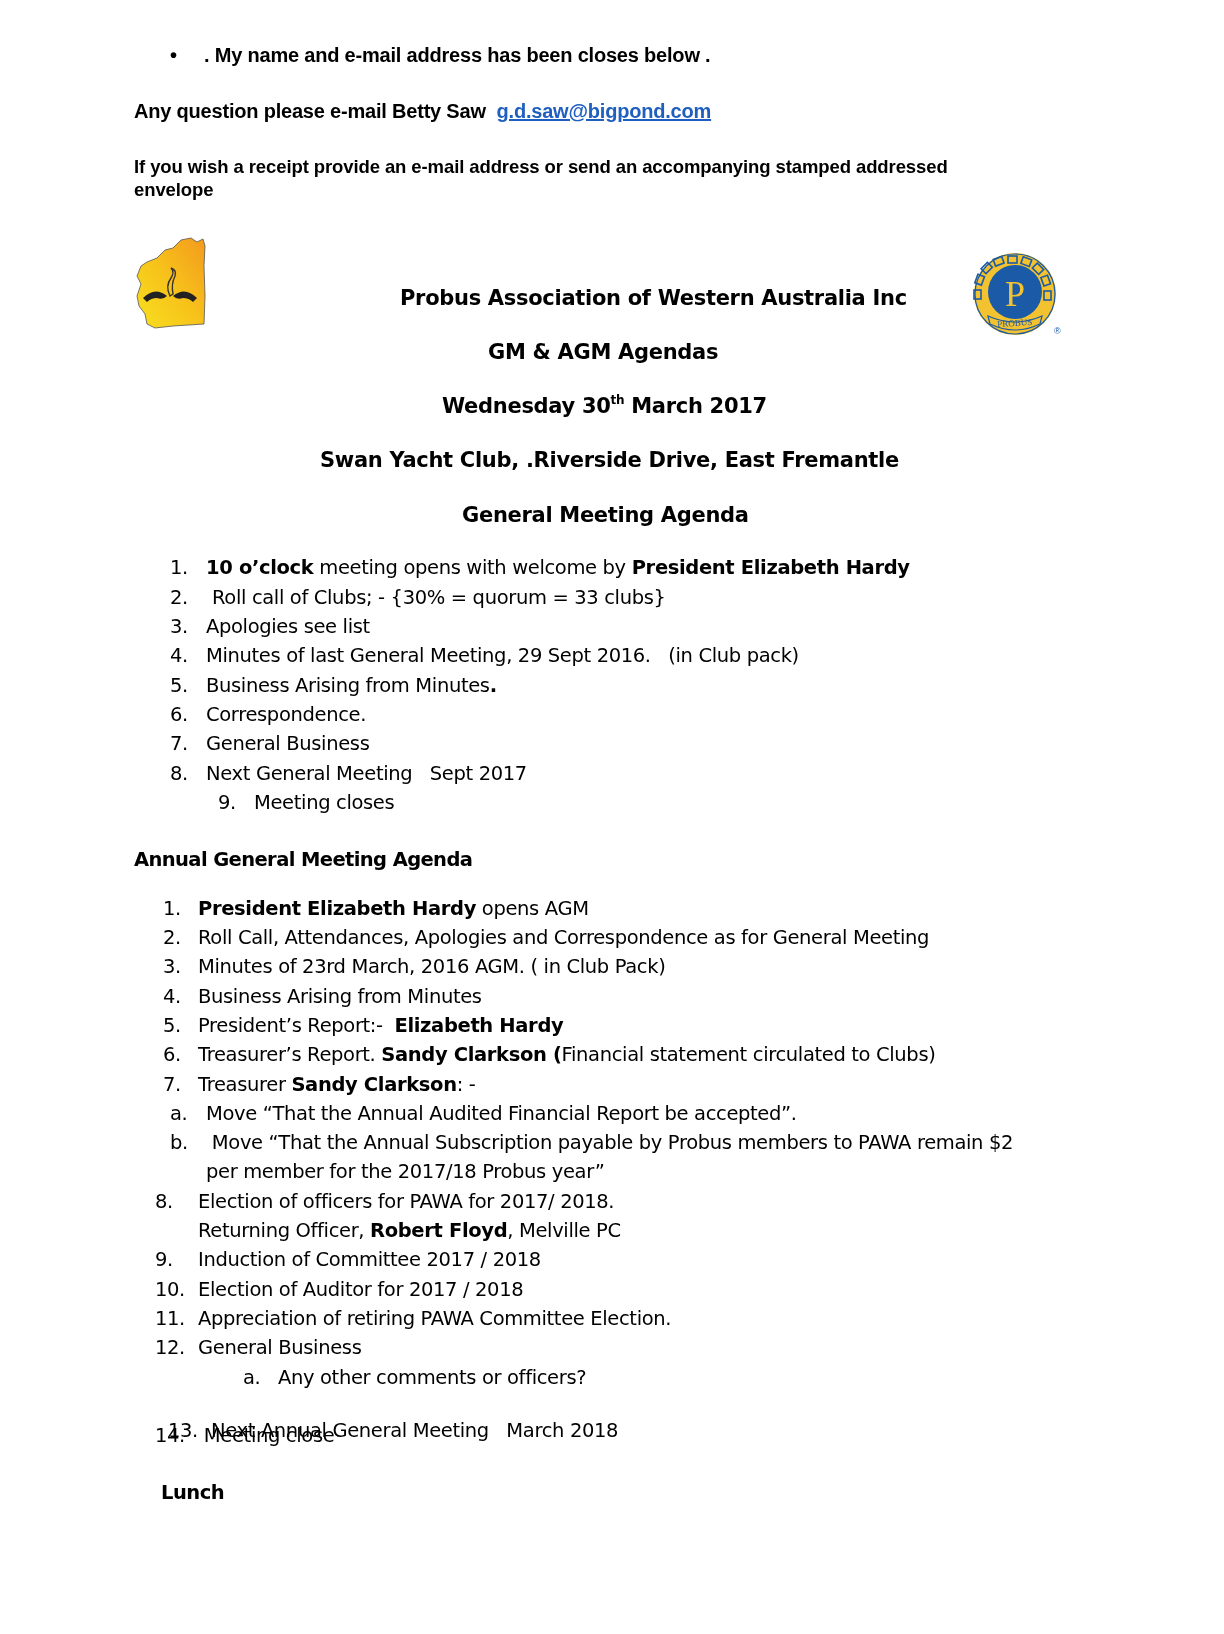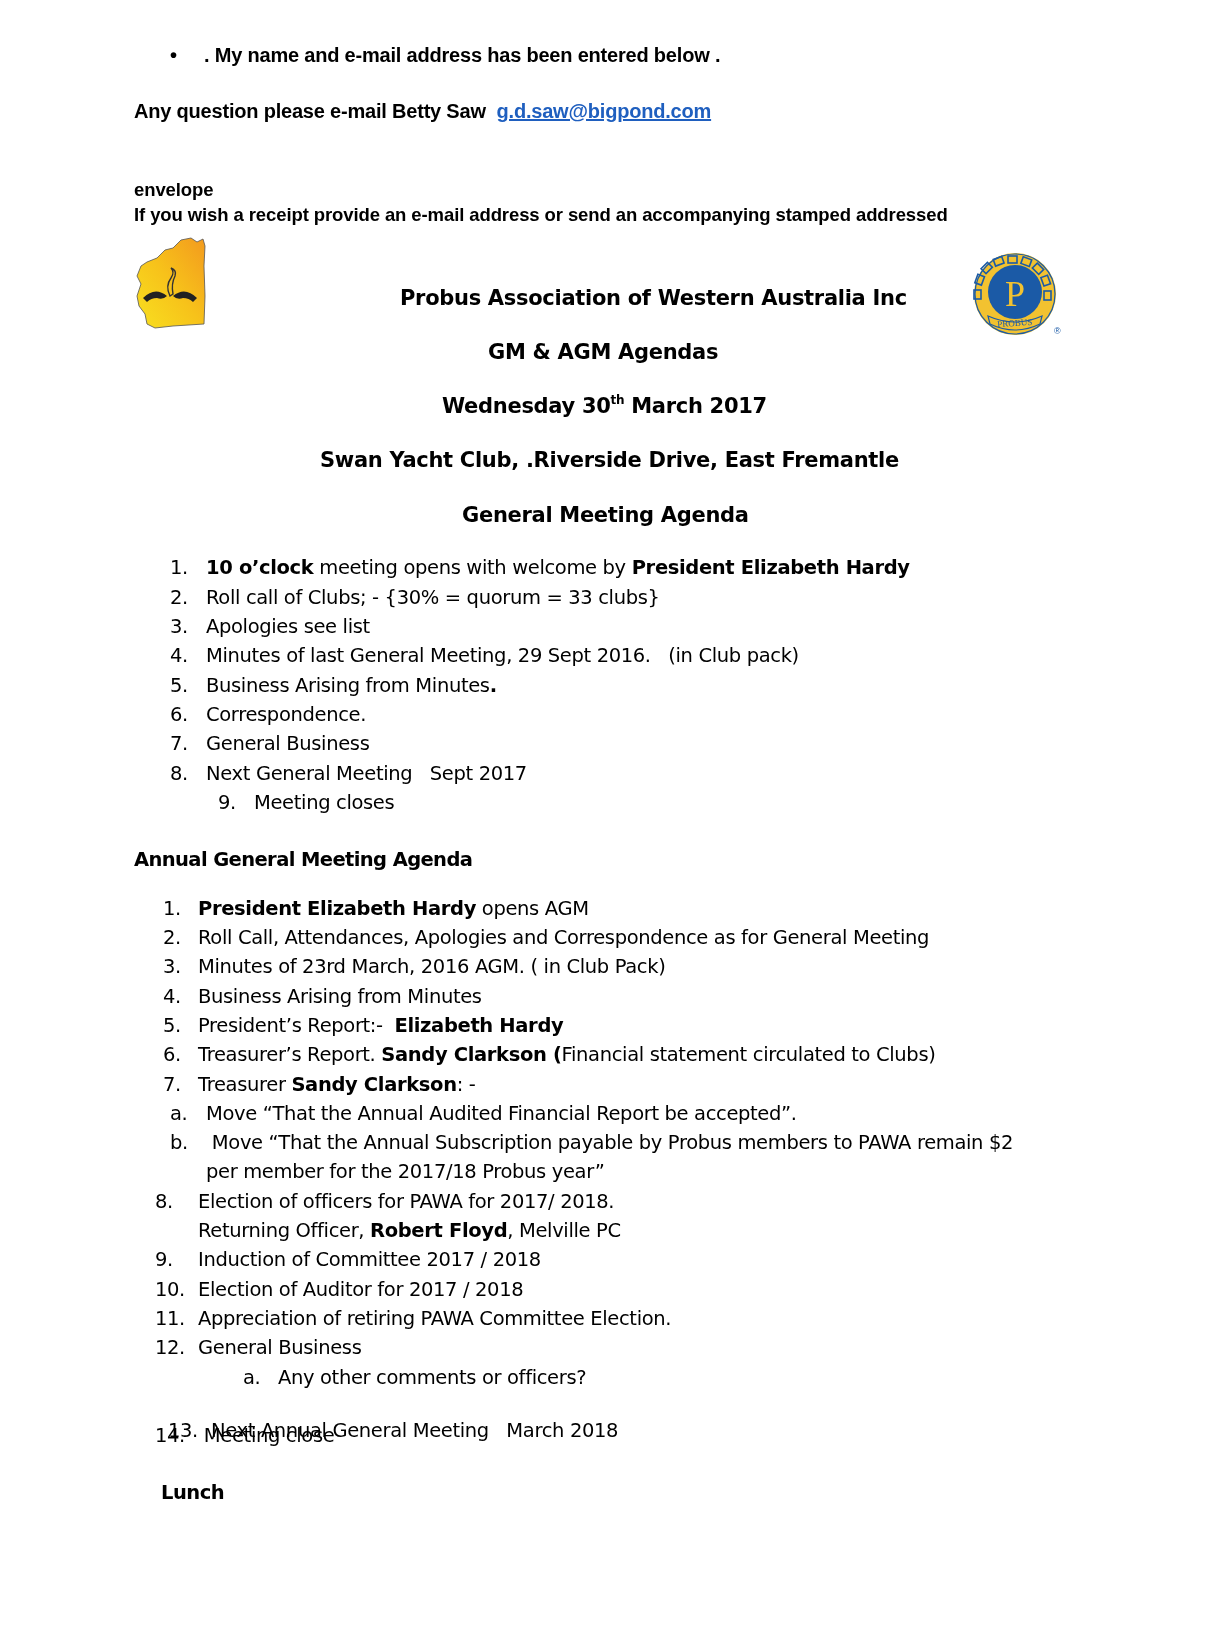--- a/index.html
+++ b/index.html
@@ -12,28 +12,28 @@
   .calb { font-family: "DejaVu Sans", sans-serif; font-size: 21px; font-weight: bold; letter-spacing: -0.3px; }
   a.email { color: #1f5fbf; text-decoration: underline; }
   b { font-weight: bold; }
   .num { display: inline-block; }
   sup { font-size: 12px; vertical-align: 9px; line-height: 0; }
 </style>
 </head>
 <body>
 
 <div class="abs arialb" style="left:170px; top:44px;">
-  <span style="display:inline-block;width:34px;">•</span><span>. My name and e-mail address has been entered below .</span>
+  <span style="display:inline-block;width:34px;">•</span><span>. My name and e-mail address has been closes below .</span>
 </div>
 
 <div class="abs arialb" style="left:134px; top:100px;">
   <span>Any question please e-mail Betty Saw</span>&nbsp;&nbsp;<a class="email">g.d.saw@bigpond.com</a>
 </div>
 
-<div class="abs arialb2" style="left:134px; top:156px;margin-top:48px;">If you wish a receipt provide an e-mail address or send an accompanying stamped addressed</div>
+<div class="abs arialb2" style="left:134px; top:156px;">If you wish a receipt provide an e-mail address or send an accompanying stamped addressed</div>
 <div class="abs arialb2" style="left:134px; top:179px;">envelope</div>
 
 <div class="abs" style="left:133px; top:236px; width:74px; height:94px;">
   <svg width="74" height="94" viewBox="0 0 74 94">
     <defs>
       <linearGradient id="wag" x1="1" y1="0" x2="0" y2="1">
         <stop offset="0" stop-color="#f39a1e"></stop>
         <stop offset="0.5" stop-color="#f7c21a"></stop>
         <stop offset="1" stop-color="#f8e020"></stop>
       </linearGradient>
@@ -71,21 +71,21 @@
 <div class="abs calb" style="left:400px; top:286px;">Probus Association of Western Australia Inc</div>
 <div class="abs calb" style="left:488px; top:340px;">GM &amp; AGM Agendas</div>
 <div class="abs calb" style="left:442px; top:394px;">
   <span>Wednesday 30</span><sup>th</sup><span> March 2017</span>
 </div>
 <div class="abs calb" style="left:320px; top:448px;">Swan Yacht Club, .Riverside Drive, East Fremantle</div>
 <div class="abs calb" style="left:462px; top:503px;">General Meeting Agenda</div>
 
 <div id="gm-list">
     <div class="abs cal" style="top: 556px; left: 170px;"><span class="num" style="width: 36px;">1.</span><span><b style="white-space: pre;">10 o’clock</b><span style="white-space: pre;"> meeting opens with welcome by </span><b style="white-space: pre;">President Elizabeth Hardy</b></span></div>
-    <div class="abs cal" style="top: 586px; left: 170px;"><span class="num" style="width: 36px;">2.</span><span><span style="white-space: pre;">Roll call of Clubs; - {30% = quorum = 33 clubs}</span></span></div>
+    <div class="abs cal" style="top: 586px; left: 170px;"><span class="num" style="width: 36px;">2.</span><span><span style="white-space: pre; margin-left: 6px;">Roll call of Clubs; - {30% = quorum = 33 clubs}</span></span></div>
     <div class="abs cal" style="top: 615px; left: 170px;"><span class="num" style="width: 36px;">3.</span><span><span style="white-space: pre;">Apologies see list</span></span></div>
     <div class="abs cal" style="top: 644px; left: 170px;"><span class="num" style="width: 36px;">4.</span><span><span style="white-space: pre;">Minutes of last General Meeting, 29 Sept 2016.   (in Club pack)</span></span></div>
     <div class="abs cal" style="top: 674px; left: 170px;"><span class="num" style="width: 36px;">5.</span><span><span style="white-space: pre;">Business Arising from Minutes</span><b style="white-space: pre;">.</b></span></div>
     <div class="abs cal" style="top: 703px; left: 170px;"><span class="num" style="width: 36px;">6.</span><span><span style="white-space: pre;">Correspondence.</span></span></div>
     <div class="abs cal" style="top: 732px; left: 170px;"><span class="num" style="width: 36px;">7.</span><span><span style="white-space: pre;">General Business</span></span></div>
     <div class="abs cal" style="top: 762px; left: 170px;"><span class="num" style="width: 36px;">8.</span><span><span style="white-space: pre;">Next General Meeting   Sept 2017</span></span></div>
     <div class="abs cal" style="top: 791px; left: 170px; margin-left: 48px;"><span class="num" style="width: 36px;">9.</span><span><span style="white-space: pre;">Meeting closes</span></span></div>
   </div>
 
 <div class="abs cal" style="left:134px; top:848px; font-weight:normal;">

